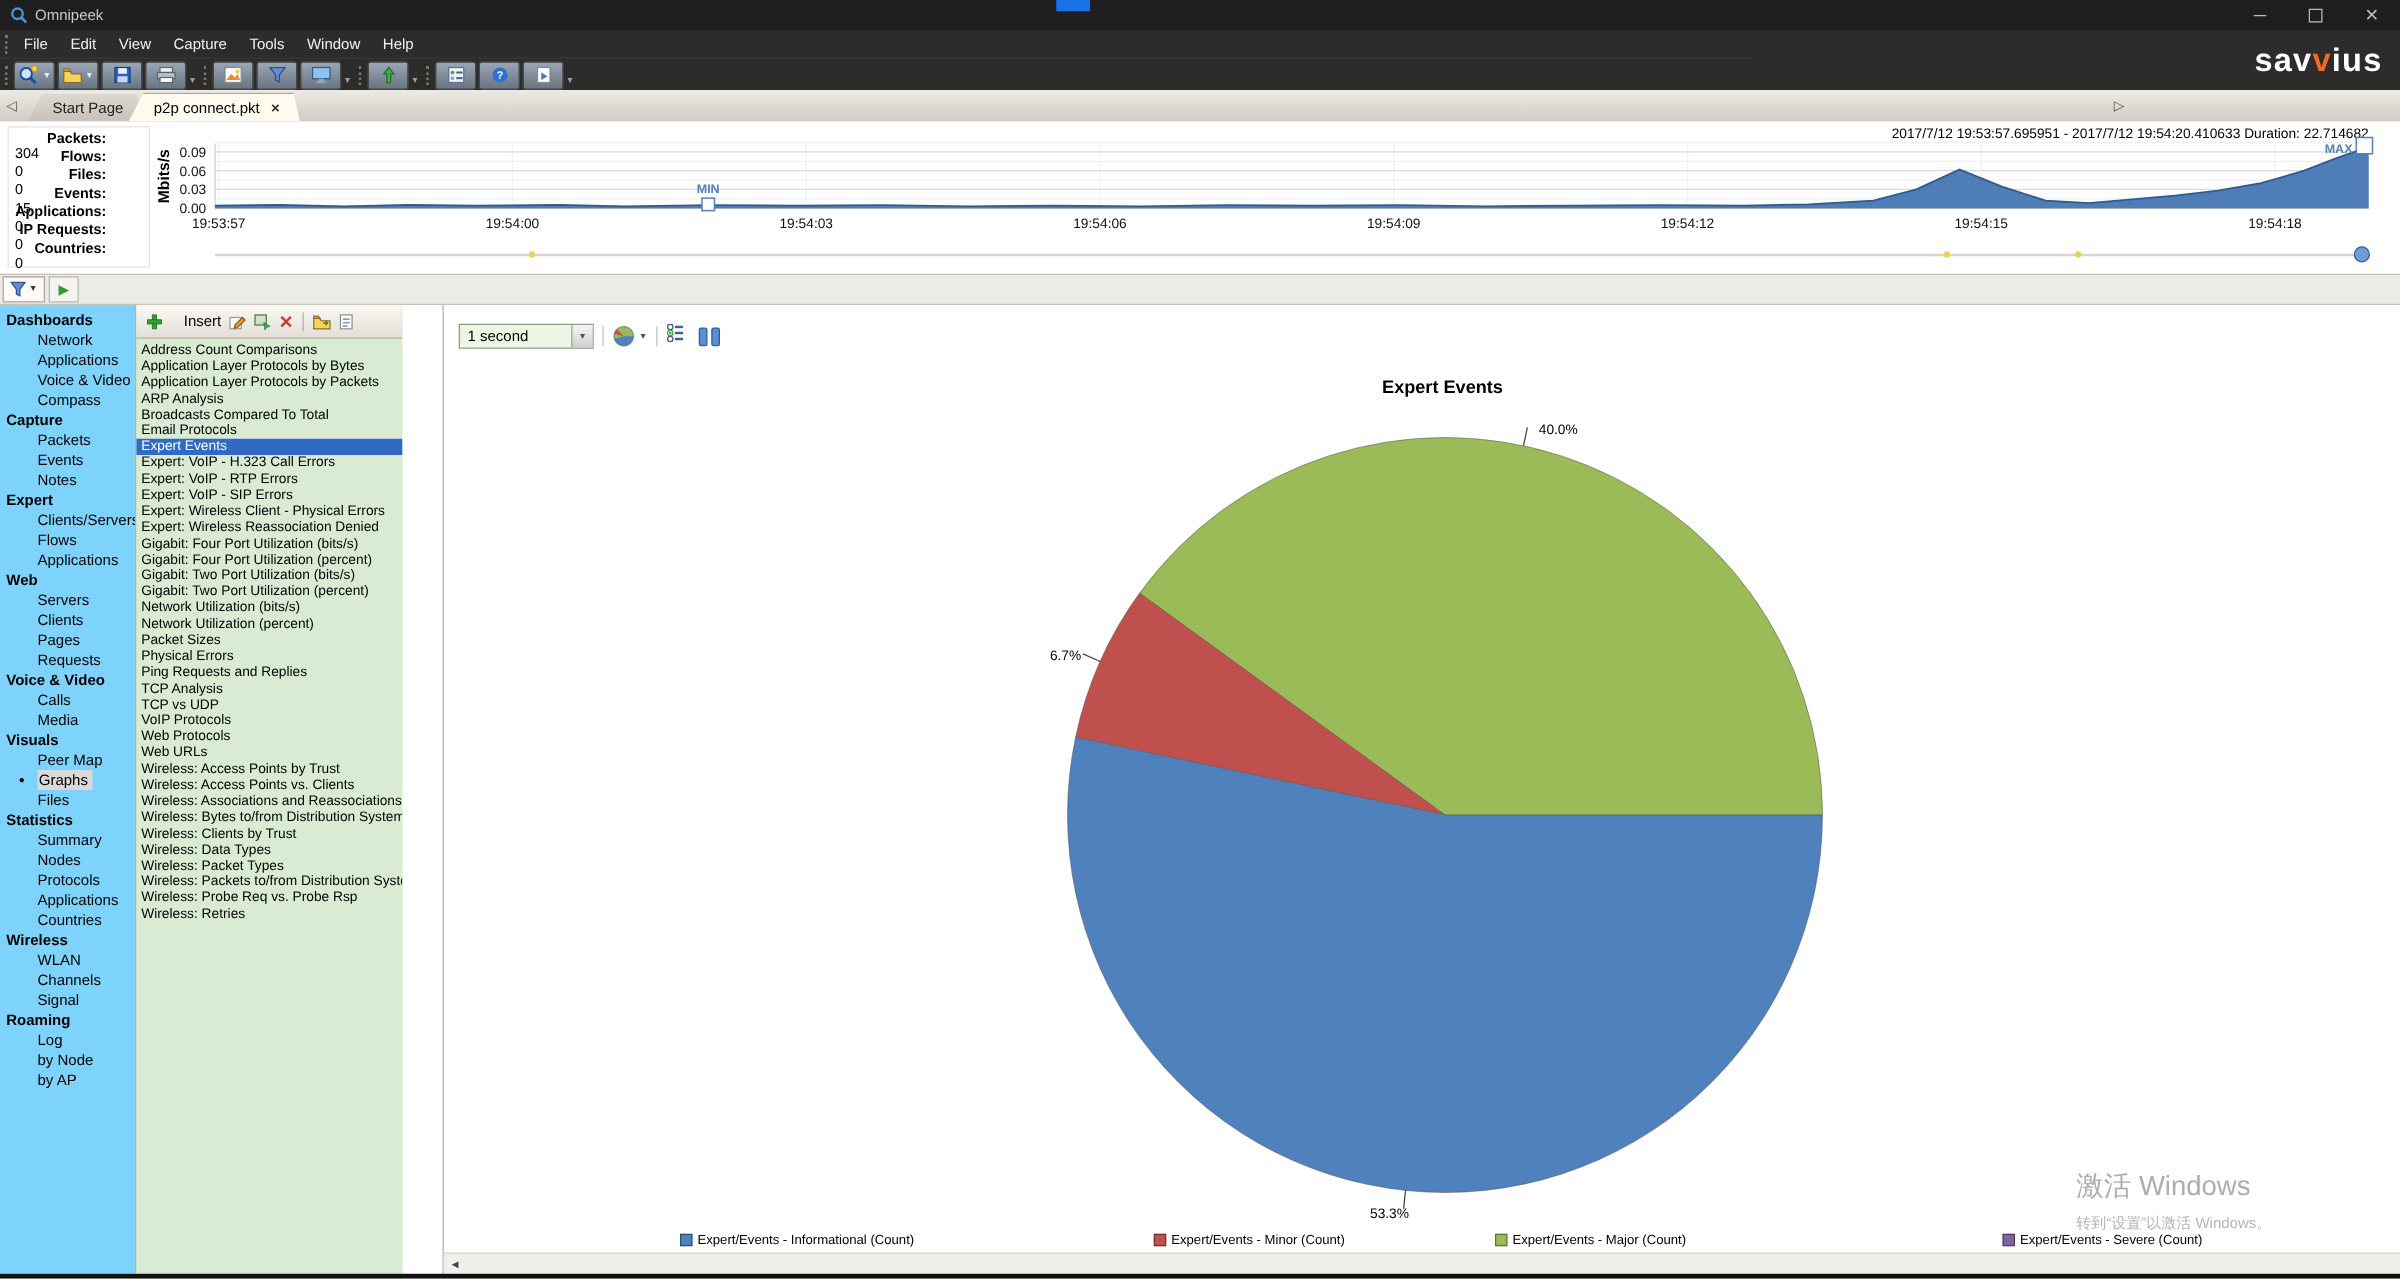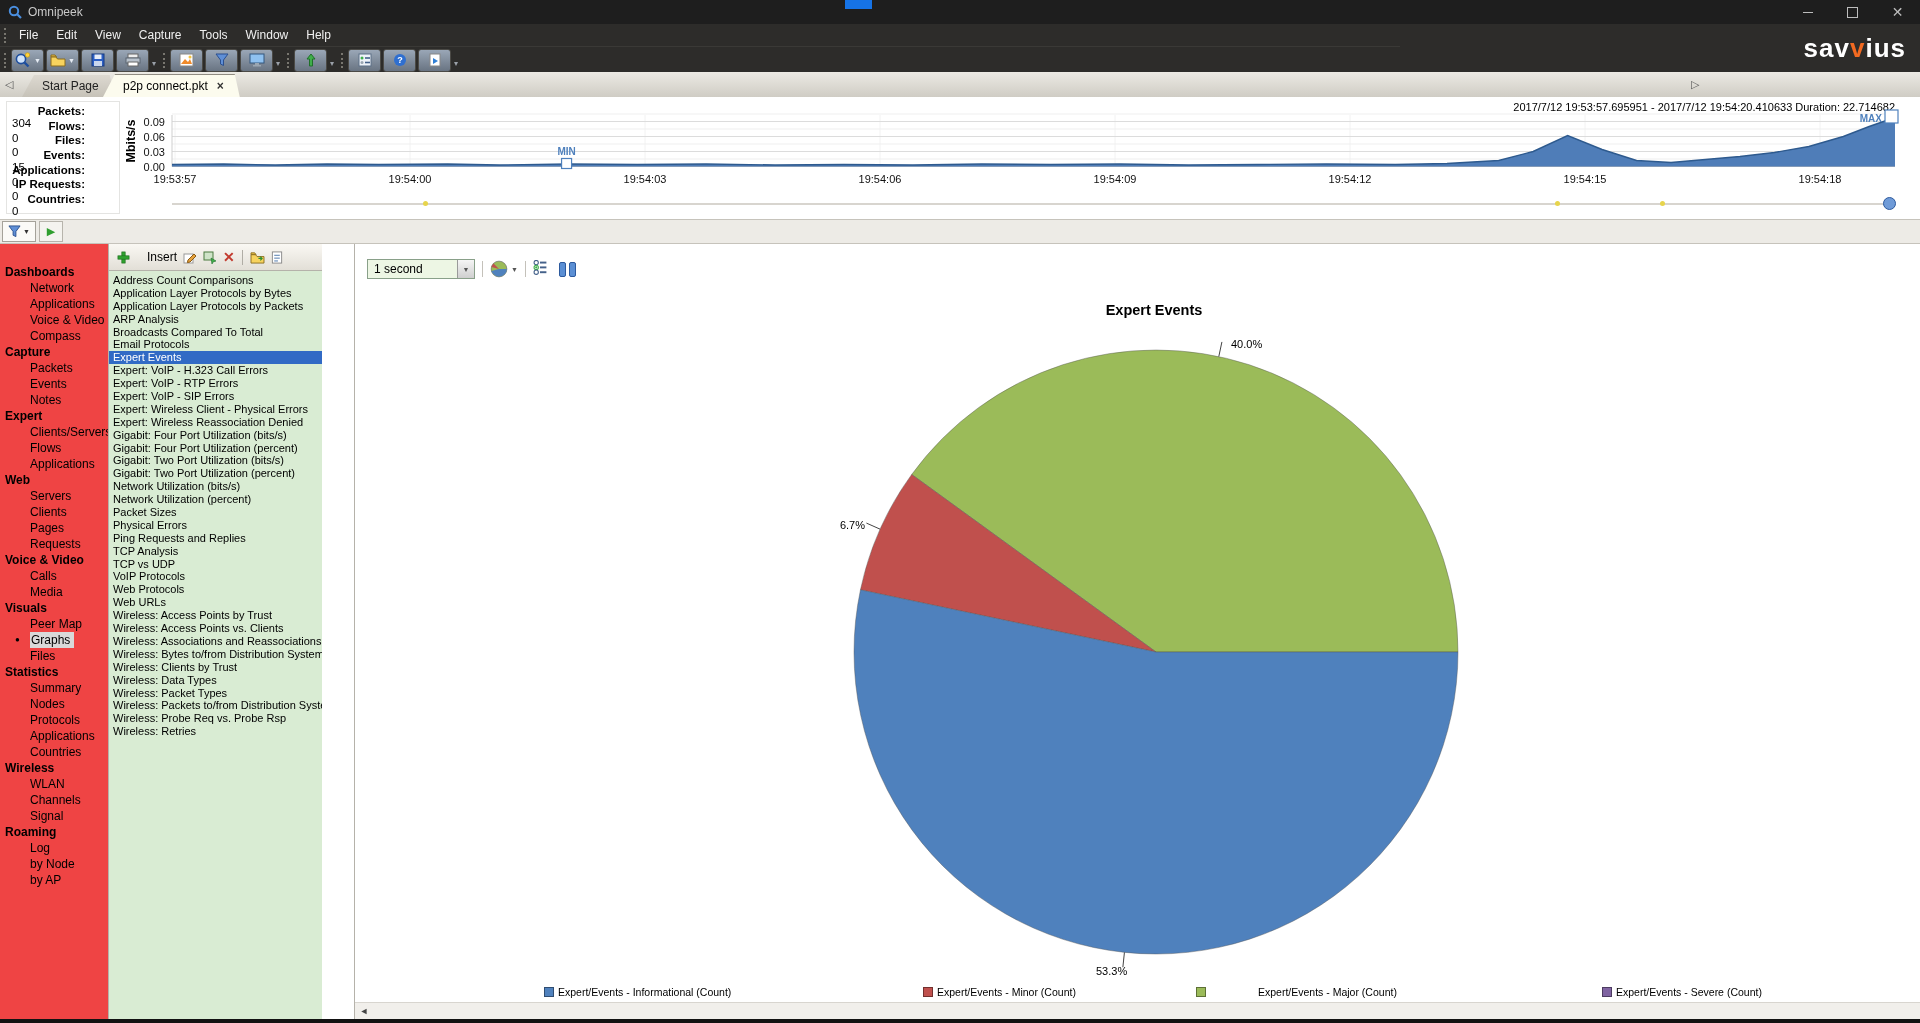--- a/index.html
+++ b/index.html
@@ -55,21 +55,21 @@
   .filterbar{position:absolute;left:0;top:219px;width:1920px;height:25px;background:#edebe6;
              border-top:1px solid #c6c3bb;border-bottom:1px solid #c6c3bb;display:flex;align-items:center;box-sizing:border-box;}
   .funnel-btn{width:32px;height:19px;margin-left:2px;background:#fbfaf7;border:1px solid #a5a29a;
               display:flex;align-items:center;justify-content:center;}
   .filter-input{flex:1;height:19px;border:1px solid #a5a29a;border-left:none;background:#fff;
                 font-family:"Liberation Mono",monospace;font-size:12px;color:#333;padding-left:6px;outline:none;}
   .play-btn{width:22px;height:19px;margin:0 3px;background:#f4f3ef;border:1px solid #b7b4ac;
             display:flex;align-items:center;justify-content:center;color:#2f9e2f;font-size:11px;}
   
   .main{position:absolute;left:0;top:244px;width:1920px;height:775px;}
-  .sidebar{position:absolute;left:0;top:0;width:108px;height:775px;background:#ef4444;font-size:12px;padding-top:20px;box-sizing:border-box;overflow:hidden;}
+  .sidebar{position:absolute;left:0;top:0;width:108px;height:775px;background:#7dd3fc;font-size:12px;padding-top:4px;box-sizing:border-box;overflow:hidden;}
   .side-header{font-weight:bold;padding-left:5px;height:16px;line-height:16px;white-space:nowrap;}
   .side-item{padding-left:30px;height:16px;line-height:16px;position:relative;white-space:nowrap;}
   .side-item .sel{background:#d9d9d9;padding:1px 4px 1px 1px;}
   .side-bullet{position:absolute;left:15px;top:0;font-size:8px;}
   .graphlist{position:absolute;left:108px;top:0;width:214px;height:775px;background:#d9ecd3;
              border-left:1px solid #b5b2aa;box-sizing:border-box;overflow:hidden;}
   .gl-toolbar{height:26px;background:linear-gradient(#faf8f3,#e2dfd7);border-bottom:1px solid #b5b2aa;
               display:flex;align-items:center;font-size:12px;padding-left:5px;}
   .gl-tbtn{display:flex;align-items:center;margin:0 3px;}
   .gl-sep{height:15px;border-left:1px solid #b0ada5;margin:0 4px;}
@@ -497,30 +497,34 @@
     <div class="pie-label" id="lab-info">53.3%</div>
     <div class="legend">
         <div class="leg-item" style="left: 189px;">
           <span class="leg-sq" style="background: rgb(79, 129, 189);"></span>
           <span>Expert/Events - Informational (Count)</span>
         </div>
         <div class="leg-item" style="left: 568px;">
           <span class="leg-sq" style="background: rgb(192, 80, 77);"></span>
           <span>Expert/Events - Minor (Count)</span>
         </div>
-        <div class="leg-item" style="left: 841px; gap: 48px;">
+        <div class="leg-item" style="left: 841px;">
           <span class="leg-sq" style="background: rgb(155, 187, 89);"></span>
           <span>Expert/Events - Major (Count)</span>
         </div>
         <div class="leg-item" style="left: 1247px;">
           <span class="leg-sq" style="background: rgb(128, 100, 162);"></span>
           <span>Expert/Events - Severe (Count)</span>
         </div>
       </div>
 
+    <div class="watermark">
+      <div class="wm1">激活 Windows</div>
+      <div class="wm2">转到“设置”以激活 Windows。</div>
+    </div>
 
     <div class="hscroll">
       <span class="hs-left">◄</span>
     </div>
   </div>
 </div>
 
 <div class="bottombar"></div>
 
 </body></html>

